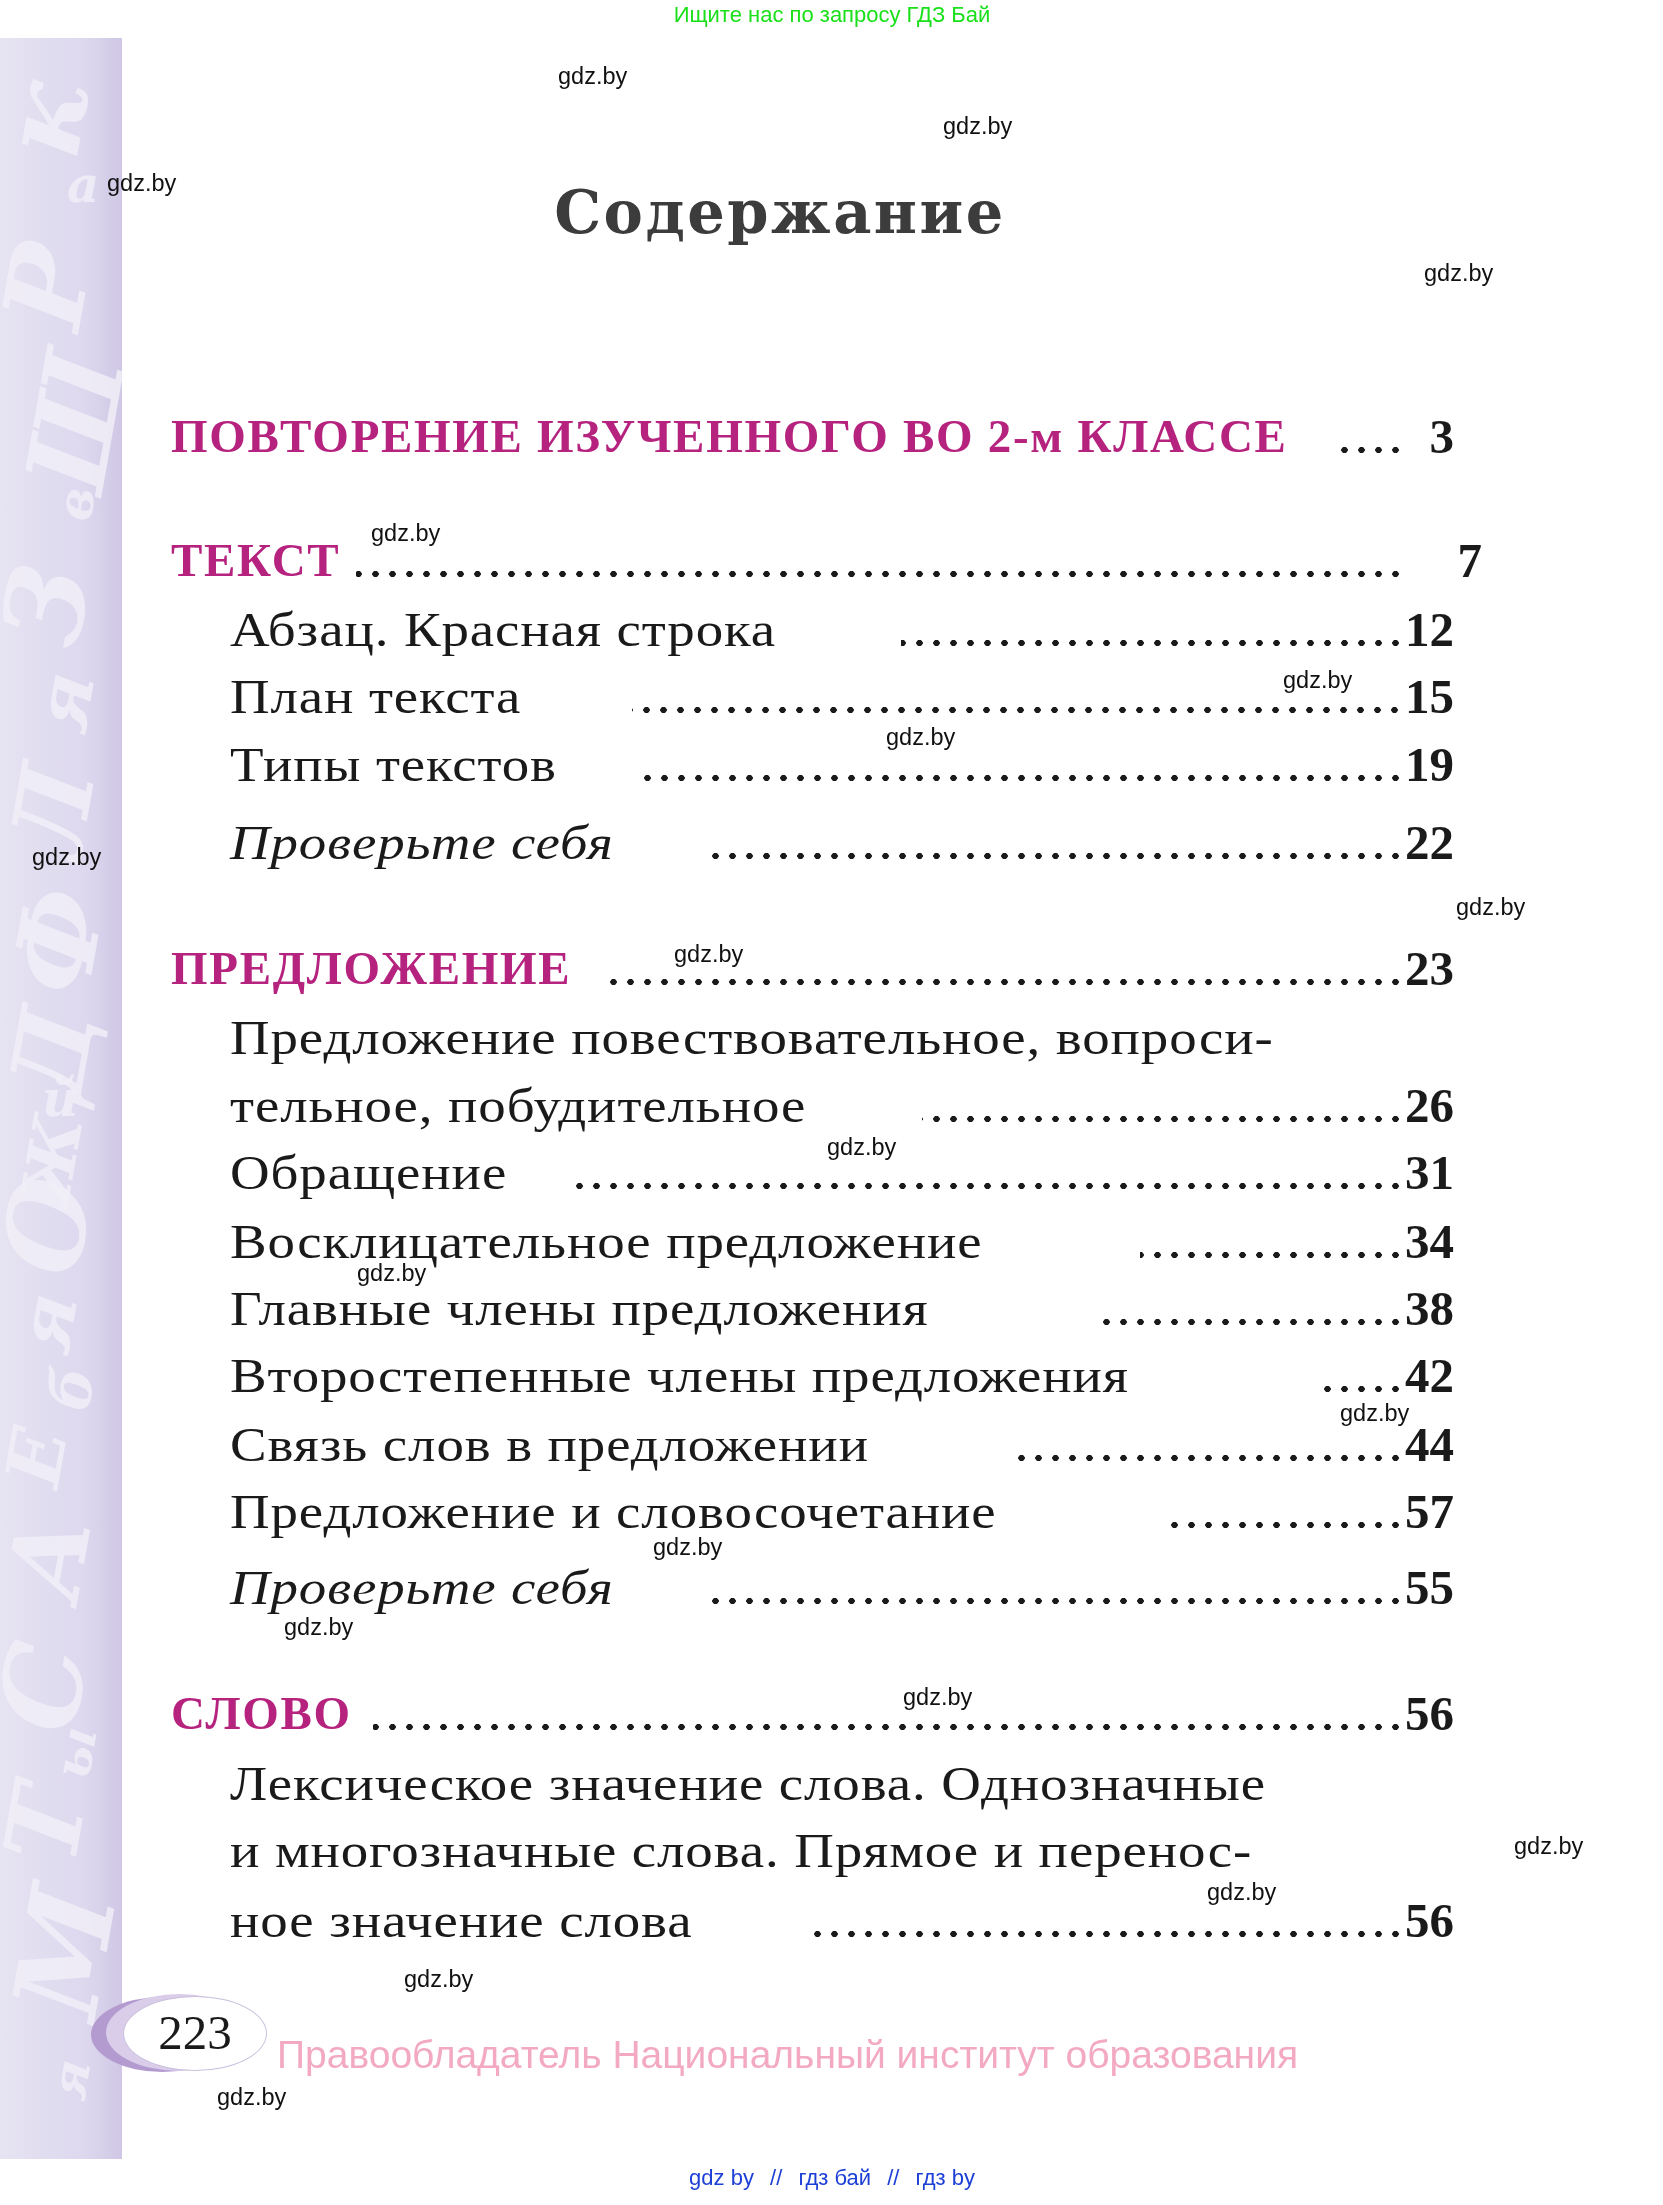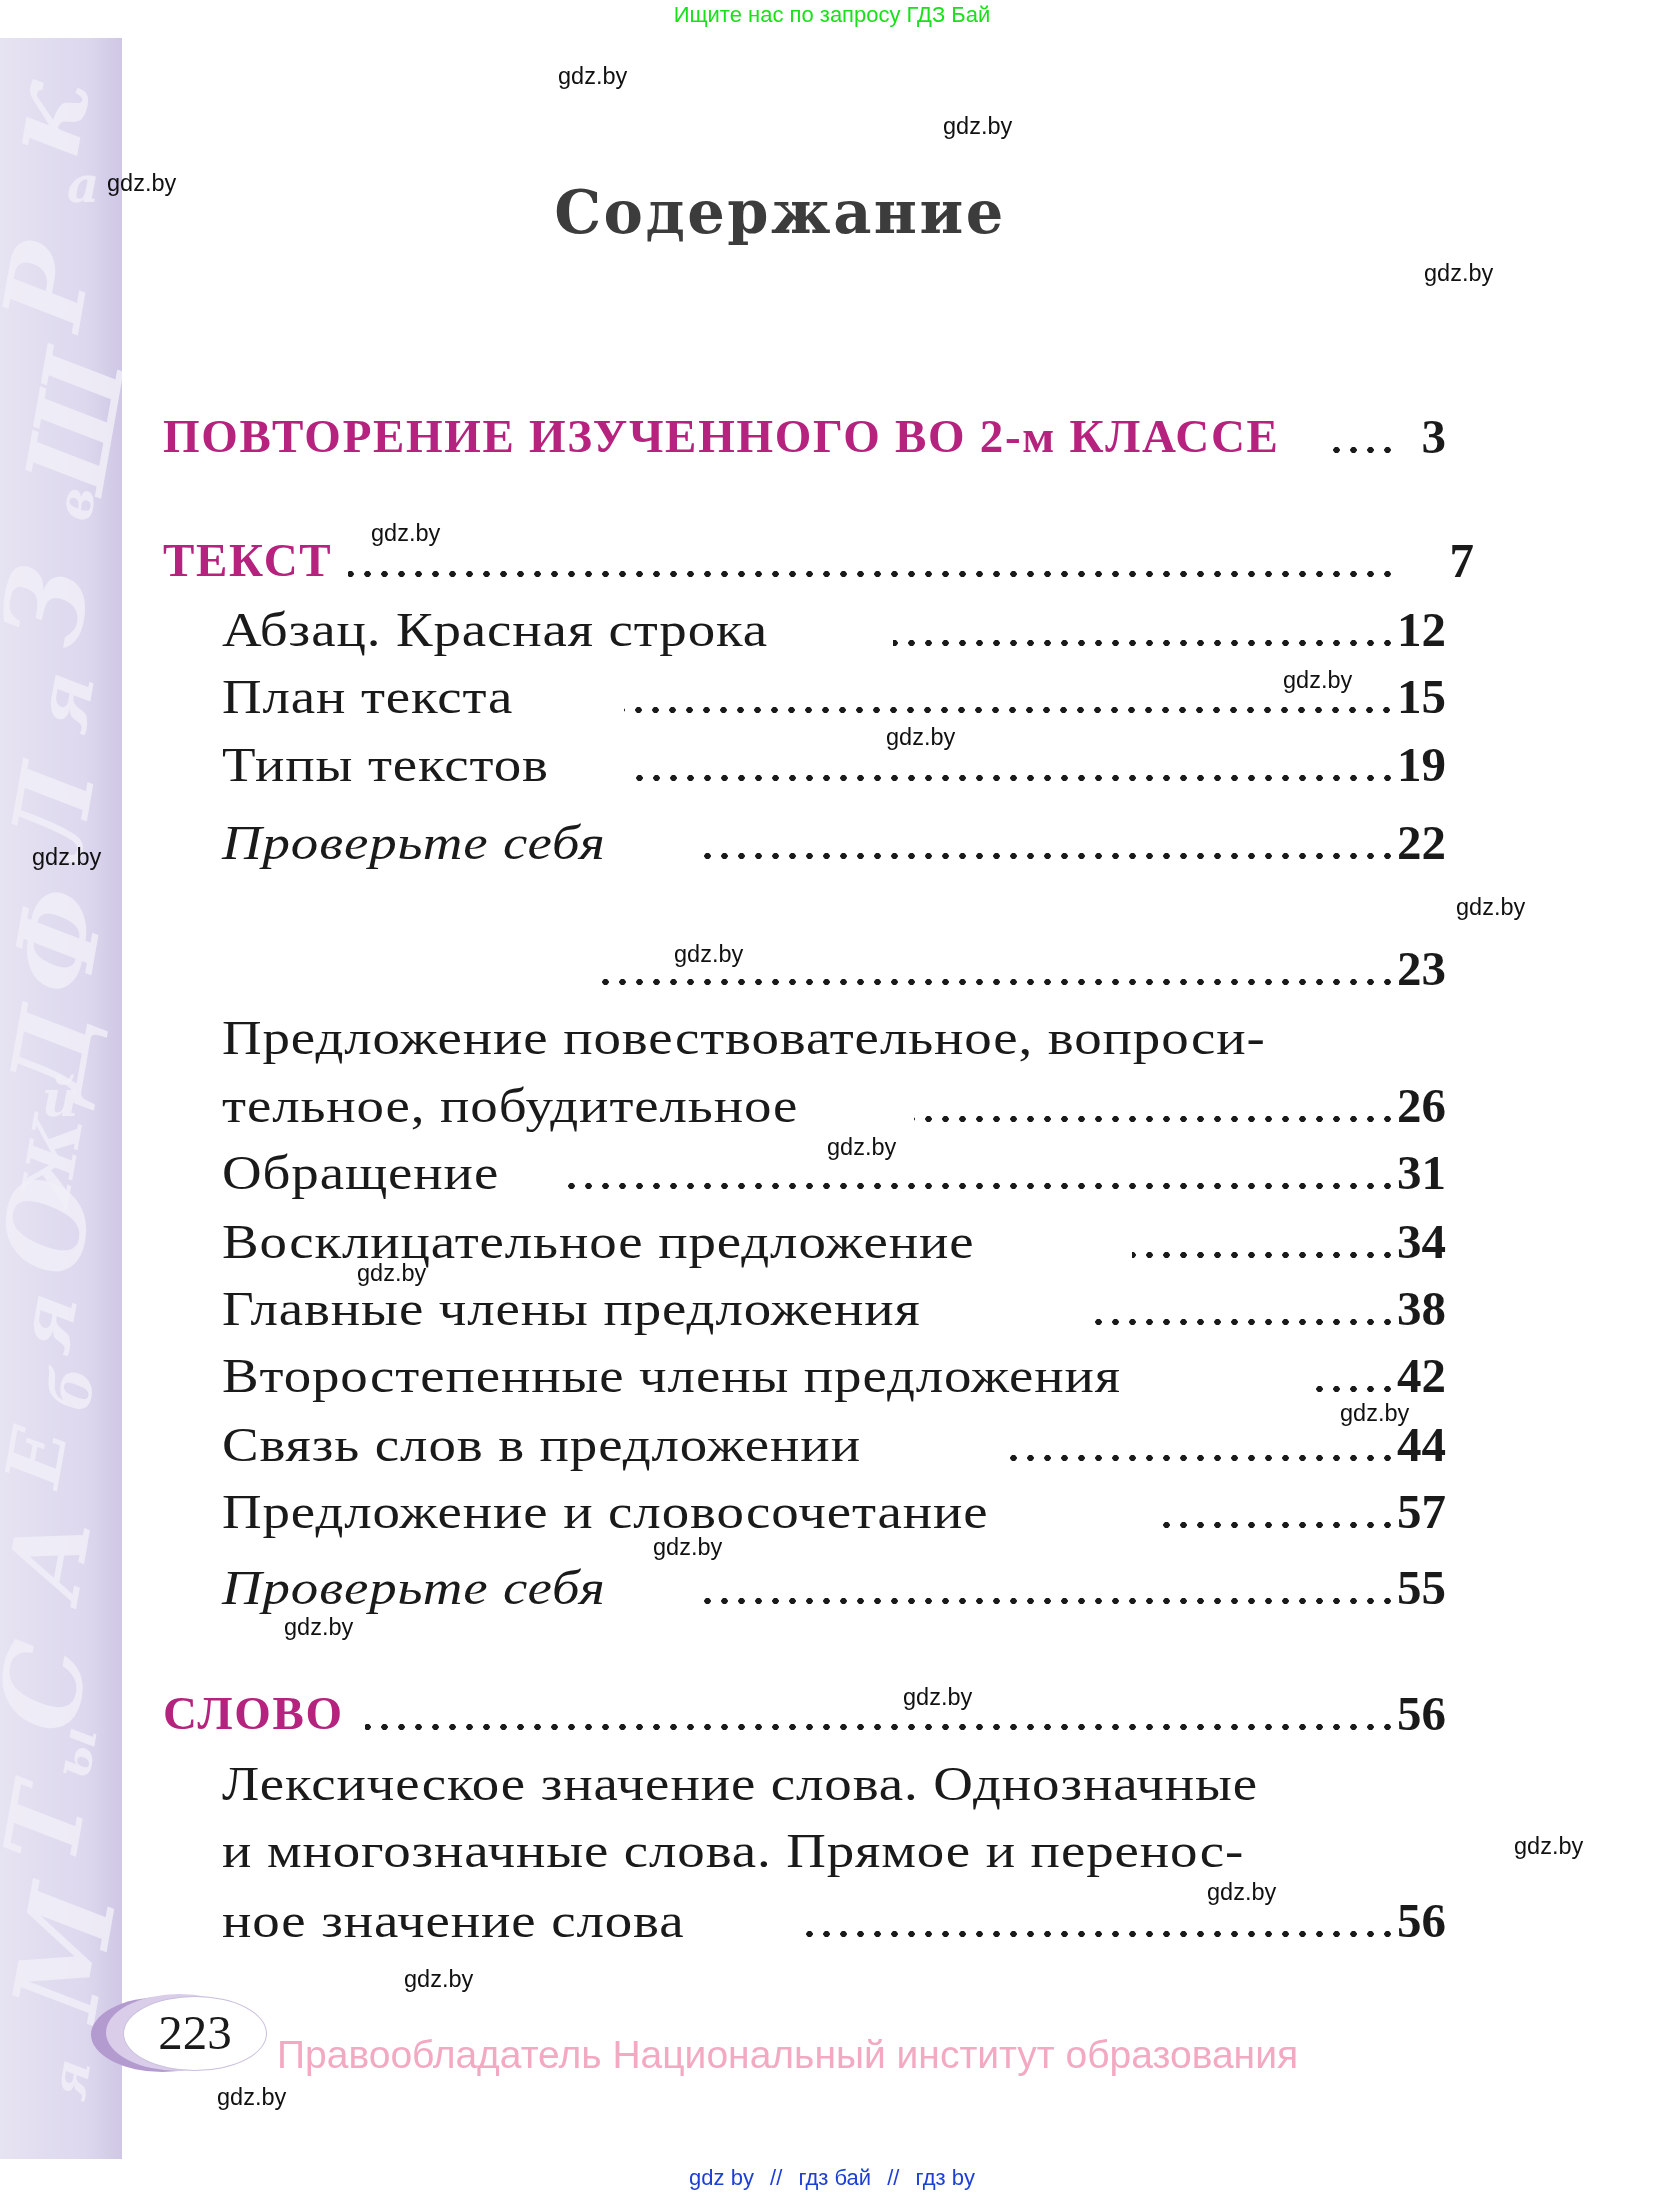--- a/index.html
+++ b/index.html
@@ -20,21 +20,21 @@
   .sidebar .glyph {
     position: absolute; color: #f1eff8; font-family: "DejaVu Serif", serif;
     font-weight: bold; font-style: italic; opacity: 0.85;
   }
   .title {
     position: absolute; left: 0; width: 1560px; top: 178px; text-align: center;
     font-family: "DejaVu Serif", serif; font-weight: bold; font-size: 59px;
     color: #3c3c3c; letter-spacing: 2.5px;
   }
   .toc-row {
-    position: absolute; left: 4px; width: 1596px; height: 59px;
+    position: absolute; left: 12px; width: 1596px; height: 59px;
   }
   .toc-row .label {
     position: absolute; white-space: nowrap; font-size: 49px; line-height: 59px;
     color: #1a1a1a; letter-spacing: 0.8px;
     font-family: "Liberation Serif", serif;
     transform: scaleX(1.12); transform-origin: left center;
   }
   .toc-row.section .label {
     color: #b5237f; font-weight: bold; font-size: 47px; letter-spacing: 1.7px;
   }
@@ -137,20 +137,21 @@
   <span class="dots" style="left:629px;width:763px;"></span>
   <span class="page">19</span>
 </div>
 <div class="toc-row" style="top:813px;">
   <span class="label italic" style="left:218px;">Проверьте себя</span>
   <span class="dots" style="left:696px;width:696px;"></span>
   <span class="page">22</span>
 </div>
 
 <div class="toc-row section" style="top:939px;">
+  <span class="label" style="left:159px;transform:scaleX(1.0);">ПРЕДЛОЖЕНИЕ</span>
   <span class="dots" style="left:595px;width:797px;"></span>
   <span class="page">23</span>
 </div>
 <div class="toc-row" style="top:1008px;">
   <span class="label" style="left:218px;">Предложение повествовательное, вопроси-</span>
 </div>
 <div class="toc-row" style="top:1076px;">
   <span class="label" style="left:218px;">тельное, побудительное</span>
   <span class="dots" style="left:910px;width:482px;"></span>
   <span class="page">26</span>

